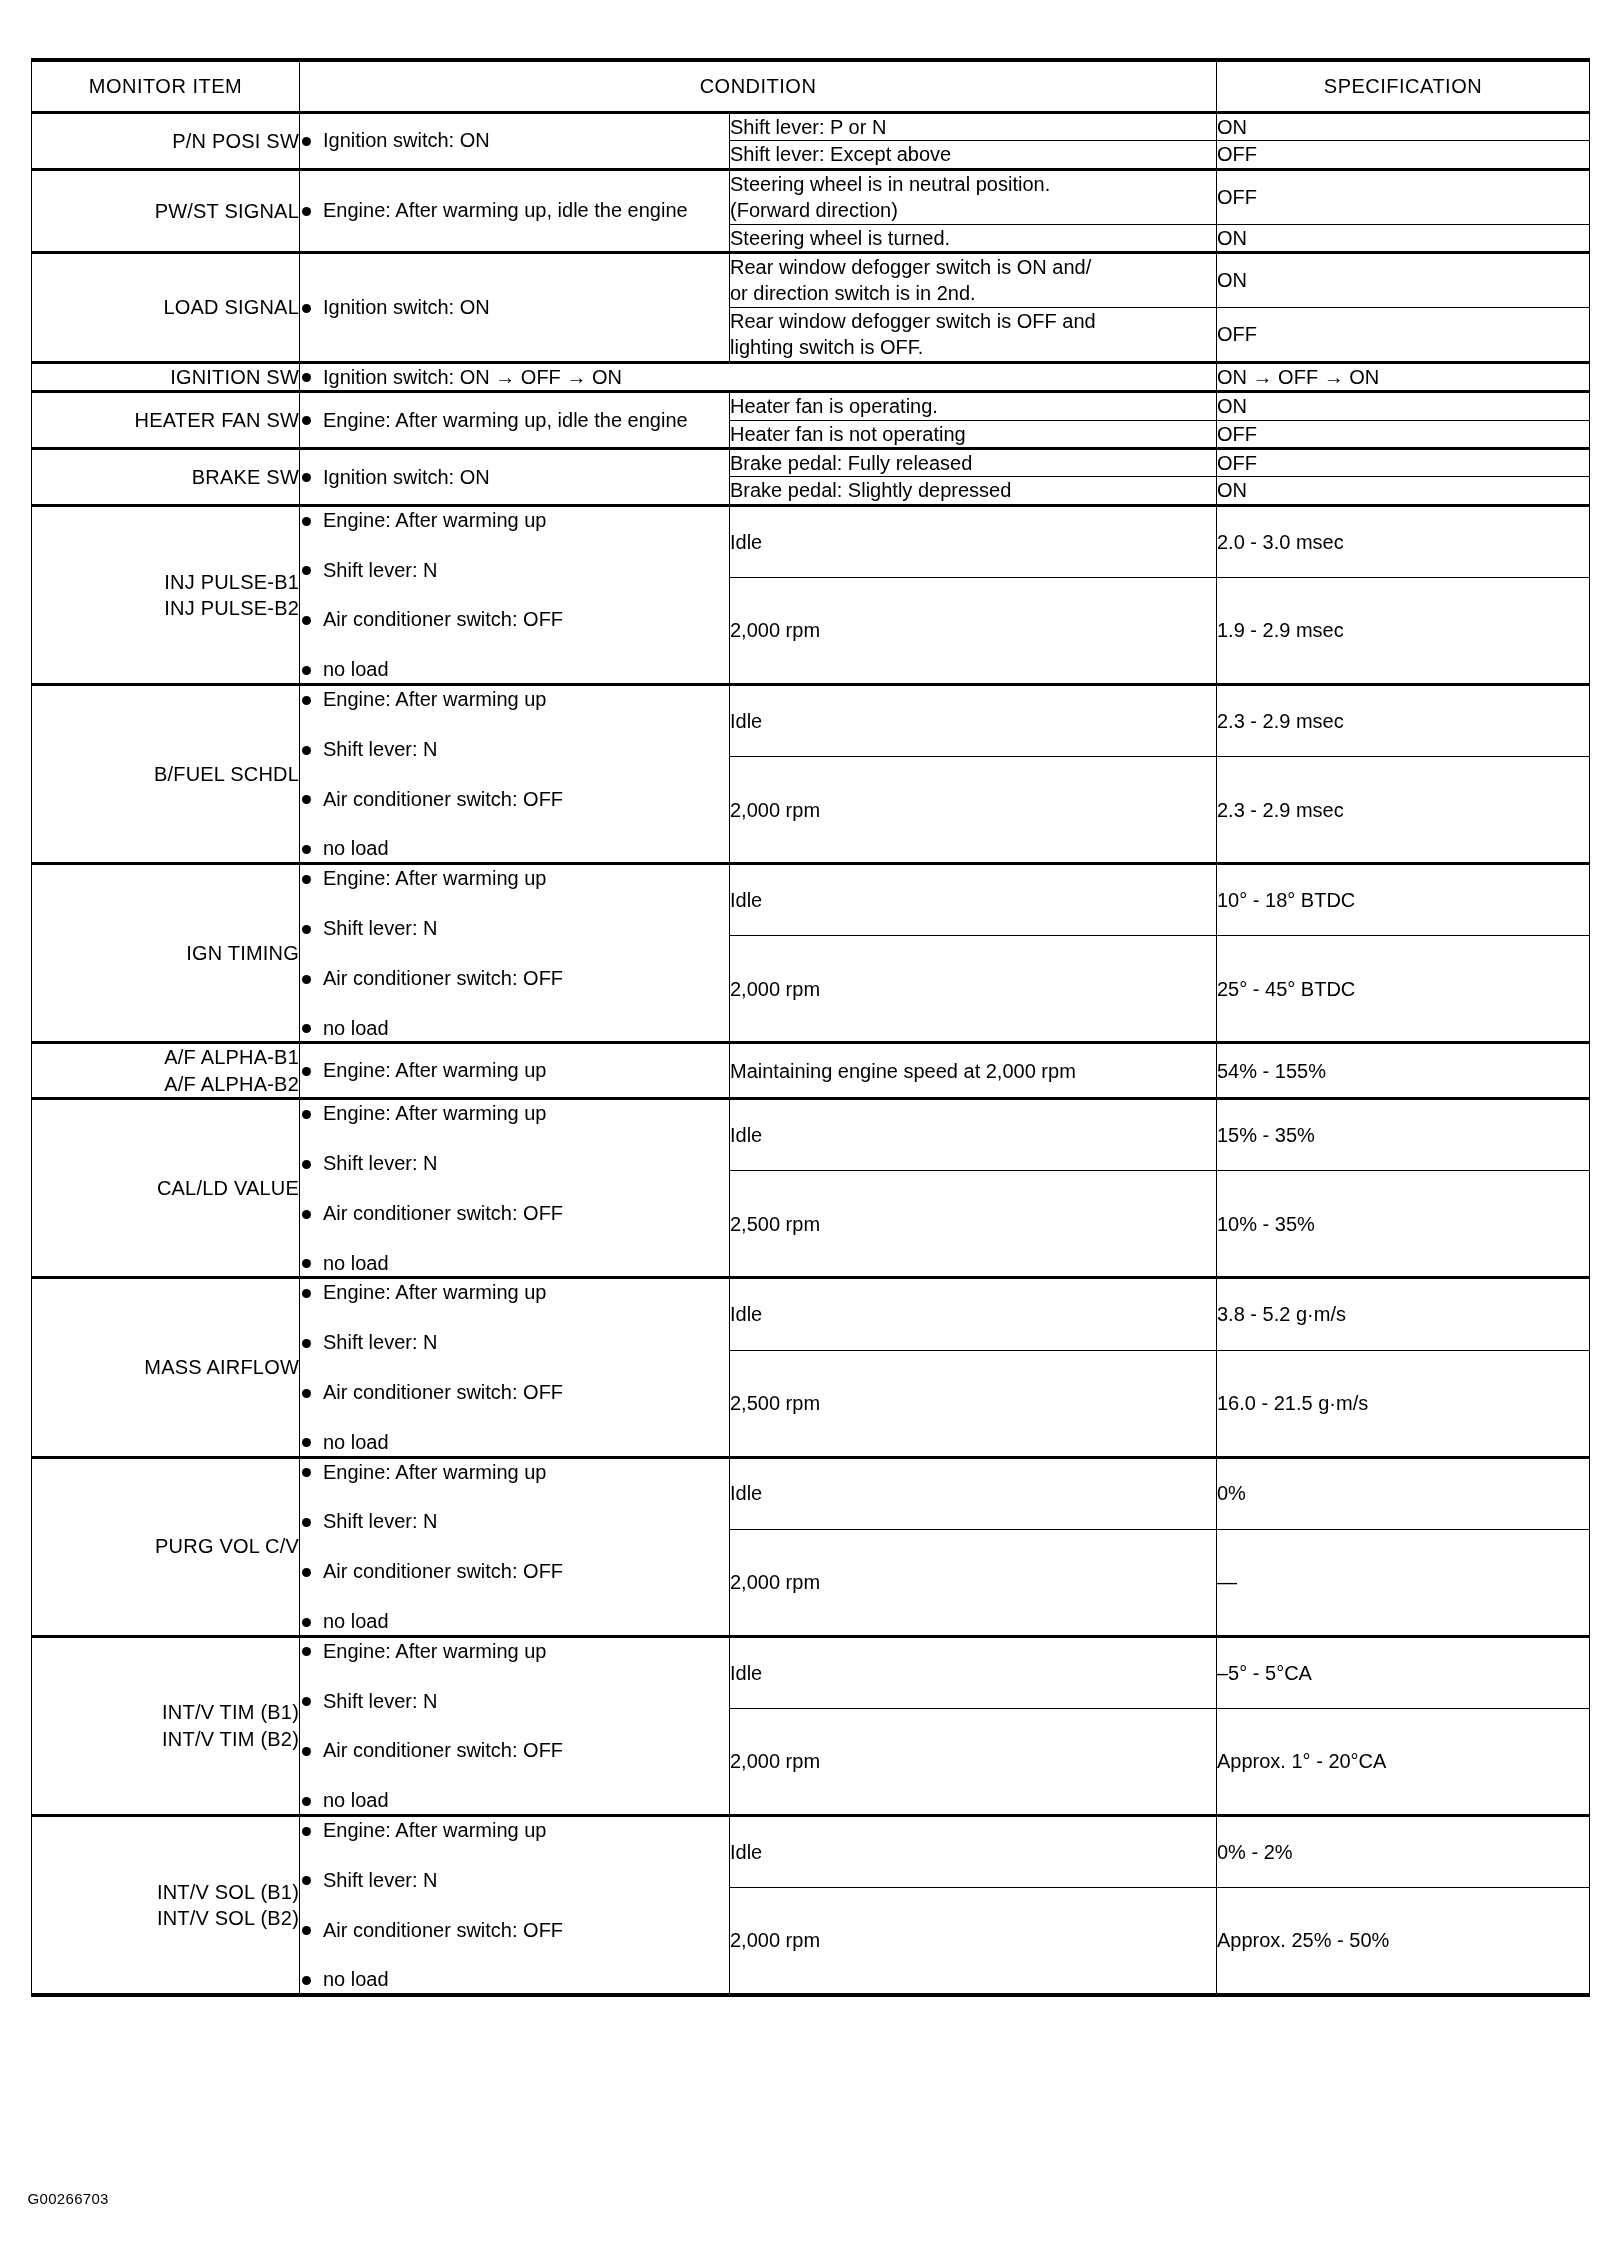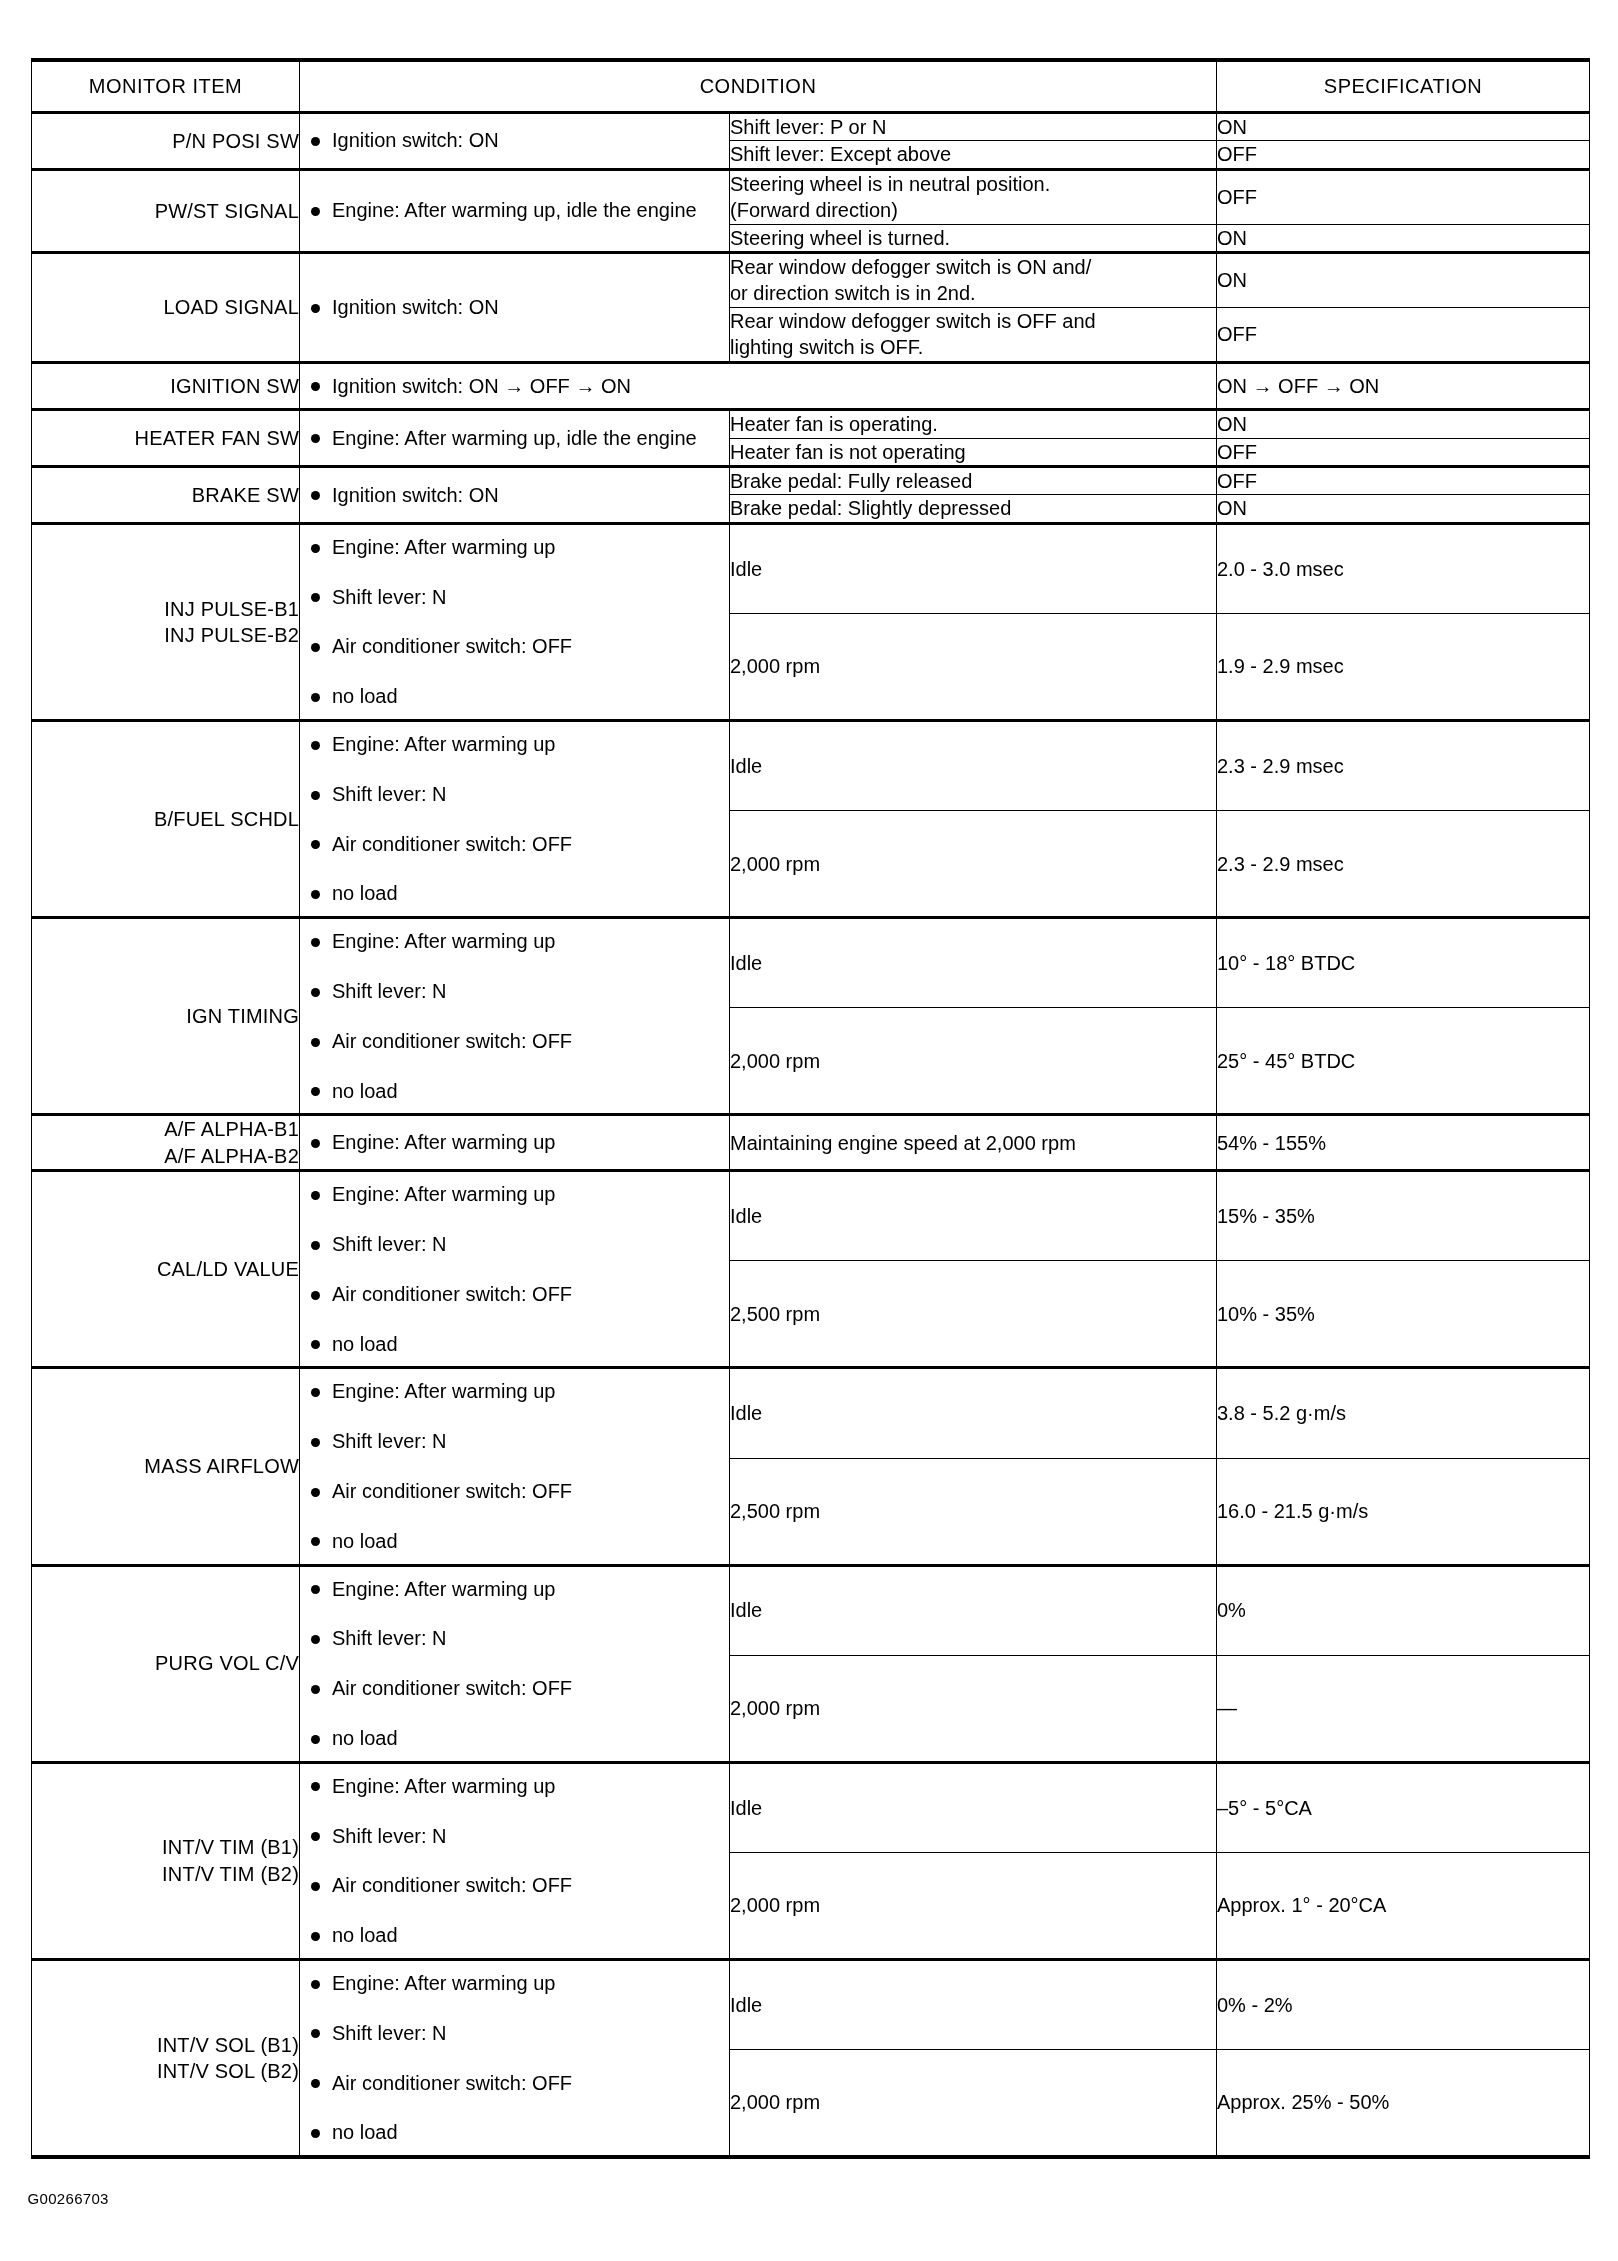--- a/index.html
+++ b/index.html
@@ -82,21 +82,21 @@
     font-size: 20px;
     line-height: 1.38;
   }
   td.spec {
     text-align: left;
     padding: 9.7px 8px 9.7px 13px;
     font-size: 20px;
   }
   ul.bullets {
     list-style: none;
-    margin: 9px;
+    margin: 0;
     padding: 0;
   }
   ul.bullets li {
     position: relative;
     padding-left: 23px;
     margin: 0 0 4.9px 0;
     font-size: 20px;
     line-height: 1.34;
   }
   ul.bullets li:last-child { margin-bottom: 0; }

